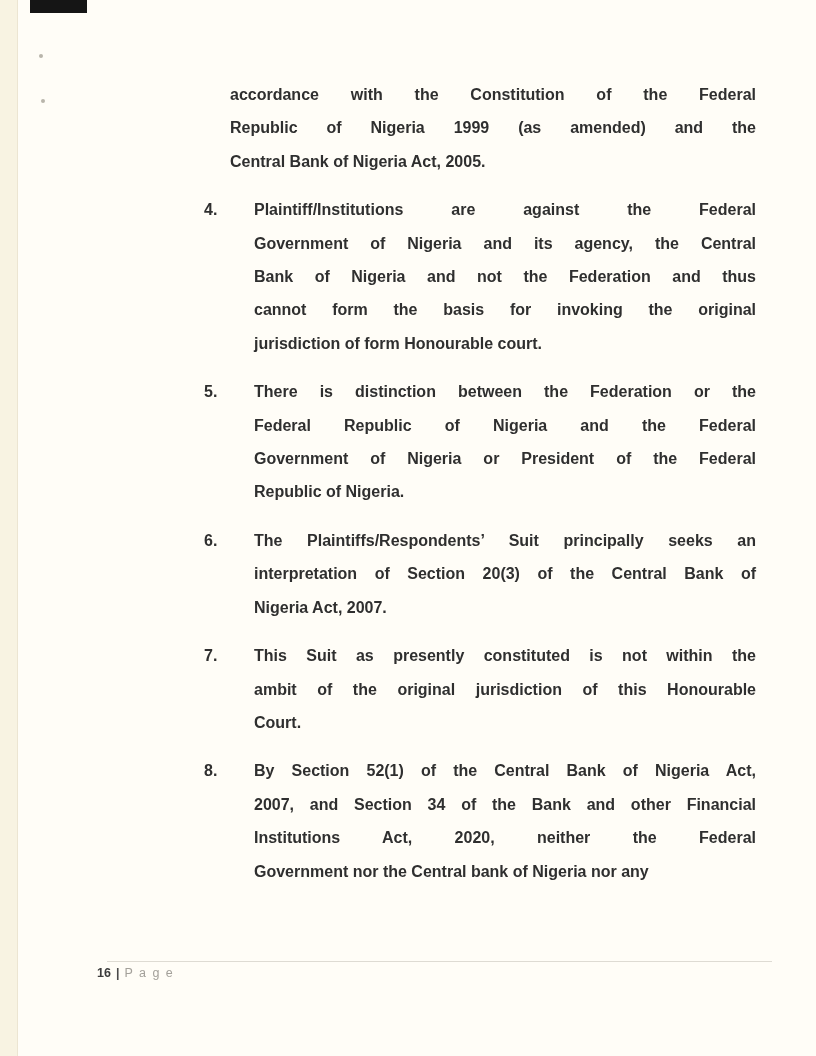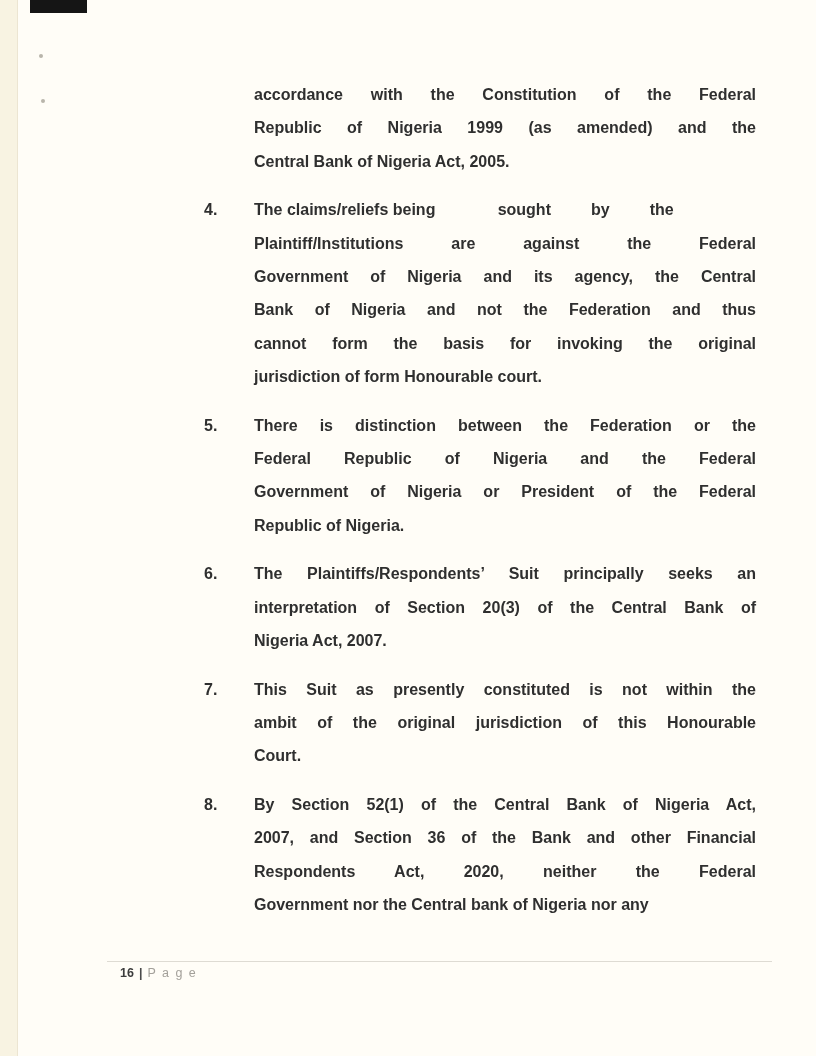--- a/index.html
+++ b/index.html
@@ -49,41 +49,41 @@
     font-size: 16px;
     font-weight: bold;
     line-height: 33.4px;
     color: #2f2f2f;
   }
   .tline.just {
     text-align: justify;
     text-align-last: justify;
     text-justify: inter-word;
   }
-  .continuation { margin-left: 50px; margin-bottom: 15px; }
+  .continuation { margin-left: 26px; margin-bottom: 15px; }
   .item { display: flex; margin-bottom: 15px; }
   .item .num {
     flex: none;
     width: 50px;
     font-size: 16px;
     font-weight: bold;
     line-height: 33.4px;
   }
   .item .body { flex: 1; min-width: 0; }
 
   
   .footer-rule {
     position: absolute;
     left: 107px; top: 961px;
     width: 665px; height: 1px;
     background: #dedbd3;
   }
   .footer {
     position: absolute;
-    left: 120px; top: 966px;
+    left: 97px; top: 966px;
     font-size: 12.5px;
     color: #3c3c3c;
   }
   .footer .pagenum { font-weight: bold; color: #3c3c3c; }
   .footer .sep { font-weight: bold; margin: 0 5px; color: #4a4a4a; }
   .footer .pageword { color: #a3a09a; letter-spacing: 1.5px; }
 </style>
 </head>
 <body>
 
@@ -98,21 +98,20 @@
 
     <div class="continuation">
       <div class="tline just">accordance with the Constitution of the Federal</div>
       <div class="tline just">Republic of Nigeria 1999 (as amended) and the</div>
       <div class="tline">Central Bank of Nigeria Act, 2005.</div>
     </div>
 
     <div class="item">
       <div class="num">4.</div>
       <div class="body">
-        <div class="tline">The claims/reliefs being&nbsp;&nbsp;&nbsp;&nbsp;&nbsp;&nbsp;&nbsp;&nbsp;&nbsp;&nbsp;&nbsp;&nbsp;&nbsp;&nbsp;sought&nbsp;&nbsp;&nbsp;&nbsp;&nbsp;&nbsp;&nbsp;&nbsp;&nbsp;by&nbsp;&nbsp;&nbsp;&nbsp;&nbsp;&nbsp;&nbsp;&nbsp;&nbsp;the</div>
         <div class="tline just">Plaintiff/Institutions are against the Federal</div>
         <div class="tline just">Government of Nigeria and its agency, the Central</div>
         <div class="tline just">Bank of Nigeria and not the Federation and thus</div>
         <div class="tline just">cannot form the basis for invoking the original</div>
         <div class="tline">jurisdiction of form Honourable court.</div>
       </div>
     </div>
 
     <div class="item">
       <div class="num">5.</div>
@@ -139,22 +138,22 @@
         <div class="tline just">This Suit as presently constituted is not within the</div>
         <div class="tline just">ambit of the original jurisdiction of this Honourable</div>
         <div class="tline">Court.</div>
       </div>
     </div>
 
     <div class="item">
       <div class="num">8.</div>
       <div class="body">
         <div class="tline just">By Section 52(1) of the Central Bank of Nigeria Act,</div>
-        <div class="tline just">2007, and Section 36 of the Bank and other Financial</div>
-        <div class="tline just">Respondents Act, 2020, neither the Federal</div>
+        <div class="tline just">2007, and Section 34 of the Bank and other Financial</div>
+        <div class="tline just">Institutions Act, 2020, neither the Federal</div>
         <div class="tline">Government nor the Central bank of Nigeria nor any</div>
       </div>
     </div>
 
   </div>
 
   <div class="footer-rule"></div>
   <div class="footer">
     <span class="pagenum">16</span><span class="sep">|</span><span class="pageword">P a g e</span>
   </div>

